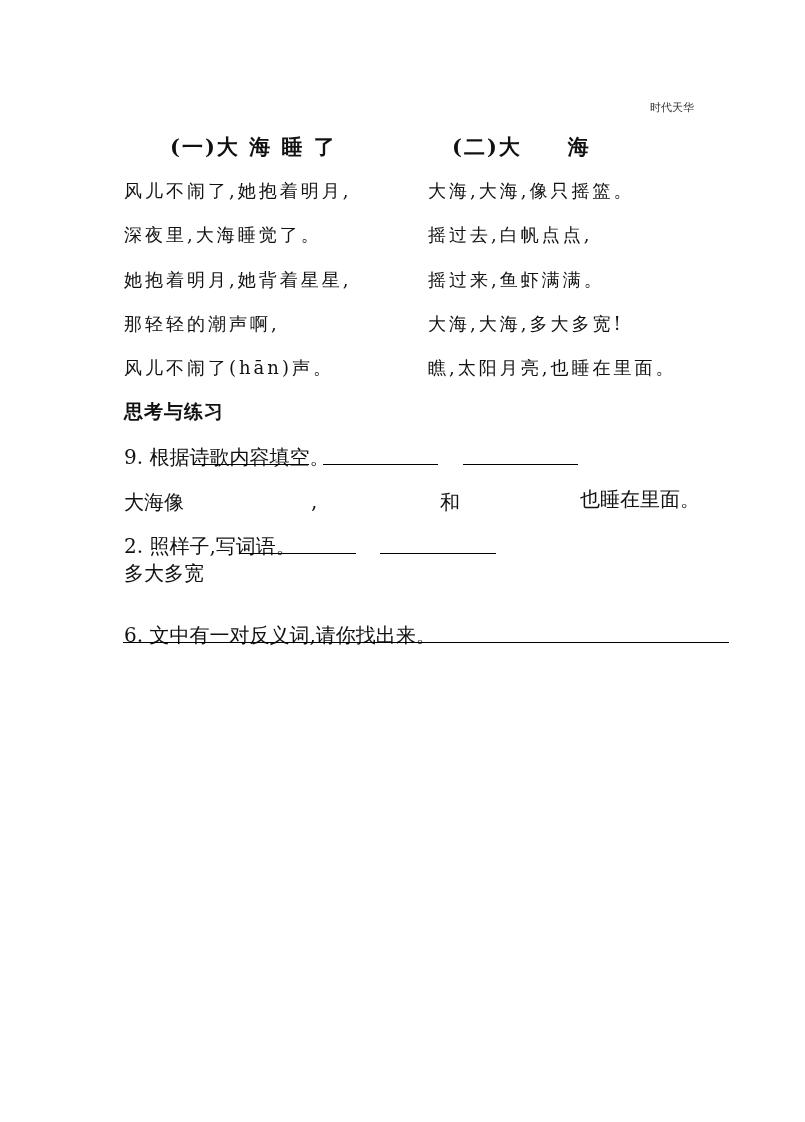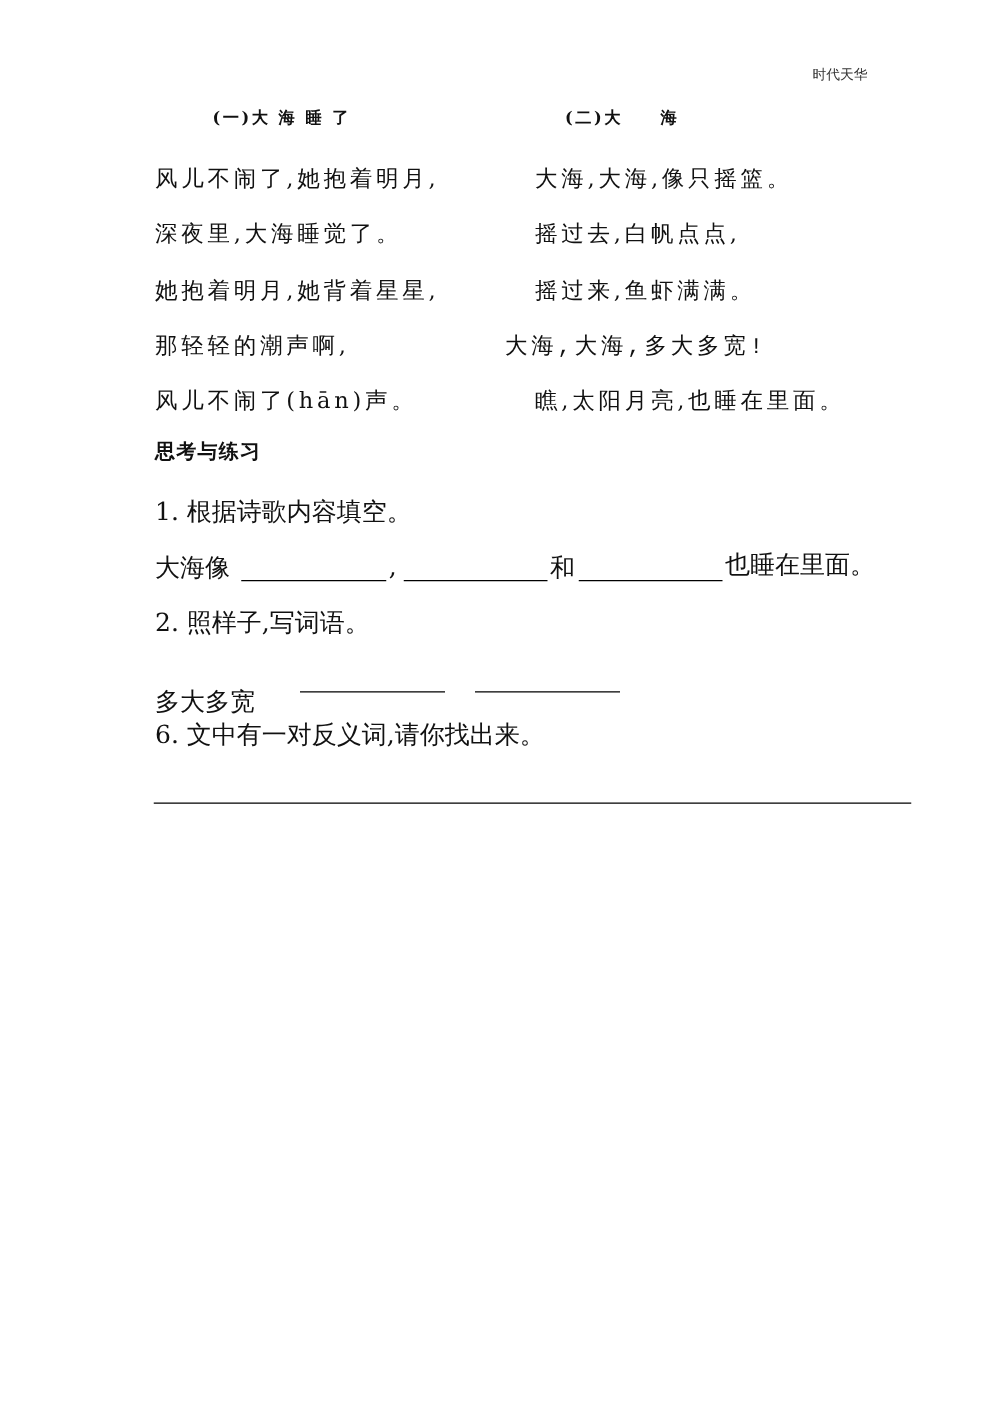--- a/index.html
+++ b/index.html
@@ -1,54 +1,54 @@
 <!DOCTYPE html>
 <html><head>
   <meta charset="utf-8">
   <style>
     html, body { margin: 0; padding: 0; background: #ffffff; }
     body { width: 805px; height: 1122px; position: relative; overflow: hidden;
       font-family: "DejaVu Serif", "Liberation Serif", serif; color: #111; }
-    .abs { position: absolute; white-space: nowrap; }
+    .abs { position: absolute; white-space: nowrap; margin-top: 48px; }
     .brand { left: 650px; top: 52px; font-family: "DejaVu Sans", "Liberation Sans", sans-serif; font-size: 11px; color: #333; }
-    .title { font-size: 13px; font-weight: bold; letter-spacing: 2px; top: 85px; }
+    .title { font-size: 21px; font-weight: bold; letter-spacing: 2px; top: 85px; }
     .poem-line { font-size: 18px; letter-spacing: 3px; }
     .body-text { font-size: 20px; }
-    .section { font-size: 16px; font-weight: bold; letter-spacing: 1px; font-family: "DejaVu Sans", "Liberation Sans", sans-serif; }
+    .section { font-size: 19px; font-weight: bold; letter-spacing: 1px; font-family: "DejaVu Sans", "Liberation Sans", sans-serif; }
     .blank { position: absolute; height: 0; border-top: 1.5px solid #000; }
   </style>
 </head>
 <body>
 
 <div class="abs brand">时代天华</div>
 
 <div class="abs title" style="left:170px;">(一)大 海 睡 了</div>
 <div class="abs poem-line" style="left:124px; top:131px;">风儿不闹了,她抱着明月,</div>
 <div class="abs poem-line" style="left:124px; top:175px;">深夜里,大海睡觉了。</div>
 <div class="abs poem-line" style="left:124px; top:220px;">她抱着明月,她背着星星,</div>
 <div class="abs poem-line" style="left:124px; top:264px;">那轻轻的潮声啊,</div>
 <div class="abs poem-line" style="left:124px; top:308px;">风儿不闹了(hān)声。</div>
 
 <div class="abs title" style="left:452px;">(二)大　　海</div>
 <div class="abs poem-line" style="left:428px; top:131px;">大海,大海,像只摇篮。</div>
 <div class="abs poem-line" style="left:428px; top:175px;">摇过去,白帆点点,</div>
 <div class="abs poem-line" style="left:428px; top:220px;">摇过来,鱼虾满满。</div>
-<div class="abs poem-line" style="left:404px; top:264px;font-family:Liberation Mono, monospace;">大海,大海,多大多宽!</div>
+<div class="abs poem-line" style="left:428px; top:264px;">大海,大海,多大多宽!</div>
 <div class="abs poem-line" style="left:428px; top:308px;text-align:center;">瞧,太阳月亮,也睡在里面。</div>
 
 <div class="abs section" style="left:124px; top:351px;">思考与练习</div>
 
-<div class="abs body-text" style="left:124px; top:396px;">1. 根据诗歌内容填空。</div>
+<div class="abs body-text" style="left:124px; top:396px;">9. 根据诗歌内容填空。</div>
 <div class="abs body-text" style="left:124px; top:441px;">大海像</div>
 <div class="blank" style="left:193px; top:464px; width:116px;"></div>
 <div class="abs body-text" style="left:311px; top:441px;">,</div>
 <div class="blank" style="left:323px; top:464px; width:115px;"></div>
 <div class="abs body-text" style="left:440px; top:441px;">和</div>
 <div class="blank" style="left:463px; top:464px; width:115px;"></div>
 <div class="abs body-text" style="left:580px; top:438px;">也睡在里面。</div>
 
 <div class="abs body-text" style="left:124px; top:485px;">2. 照样子,写词语。</div>
-<div class="abs body-text" style="left:124px; top:548px;">多大多宽</div>
+<div class="abs body-text" style="left:124px; top:512px;">多大多宽</div>
 <div class="blank" style="left:240px; top:553px; width:116px;"></div>
 <div class="blank" style="left:380px; top:553px; width:116px;"></div>
 
 <div class="abs body-text" style="left:124px; top:574px;">6. 文中有一对反义词,请你找出来。</div>
 <div class="blank" style="left:123px; top:642px; width:606px;"></div>
 
 </body></html>

